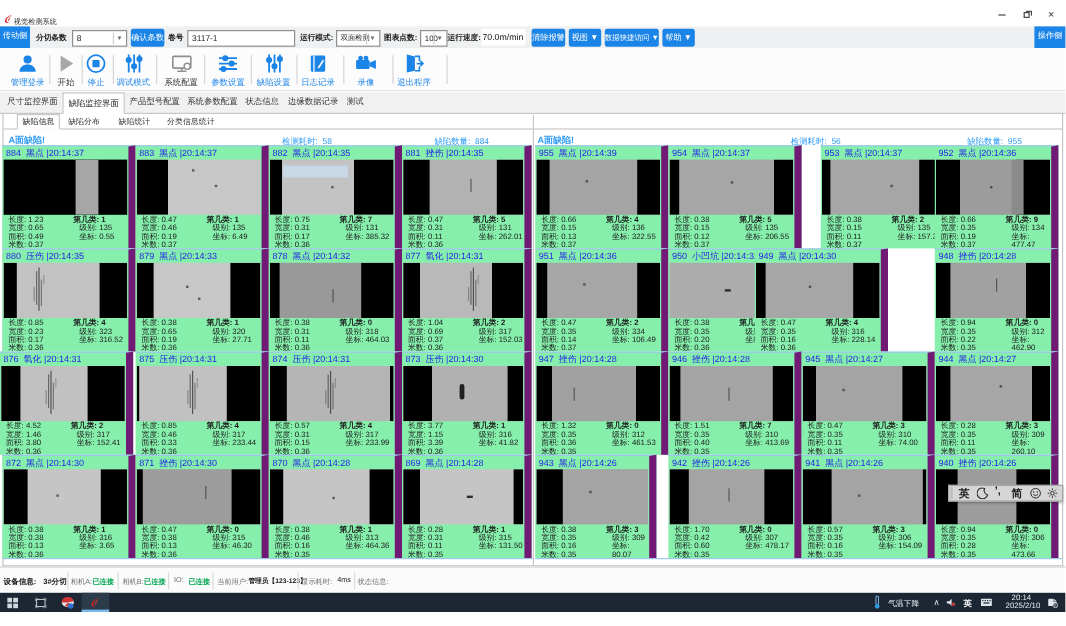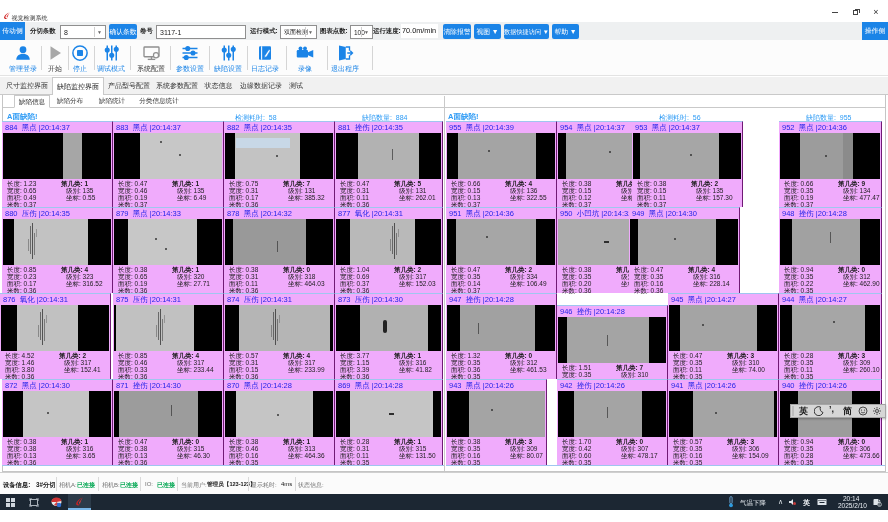--- a/index.html
+++ b/index.html
@@ -3,21 +3,21 @@
 <style>
 *{margin:0;padding:0;box-sizing:border-box}
 html,body{width:888px;height:522px;overflow:hidden}
 body{font-family:"Liberation Sans",sans-serif;background:#fff;position:relative}
 .abs{position:absolute}
 i{display:block}
 .blubtn{position:absolute;background:#1b84e7;color:#fff;font-size:6.8px;text-align:center;border-radius:2px;line-height:15px;height:15px;top:24px;white-space:nowrap}
 .lbl{position:absolute;font-size:6.4px;font-weight:bold;color:#1a1a1a;top:27px;white-space:nowrap}
 .sel{position:absolute;background:#fff;border:1px solid #8f8f8f;height:14px;top:25px;font-size:7px;color:#222;line-height:13px;padding-left:3px;white-space:nowrap}
 .sel .ar{position:absolute;right:1px;top:1px;width:10px;height:10px;border-left:1px solid #d0d0d0;color:#666;font-size:5px;text-align:center;line-height:11px}
-.cell{position:absolute;height:86px;border-right:1px solid #701a75;border-top:1px solid #9fc6ef;background:#f0abfc}
+.cell{position:absolute;height:86px;border-right:6px solid #701a75;border-top:1px solid #9fc6ef;background:#86efac}
 .chd{height:11px;font-size:7.5px;color:#2323e8;padding:1px 0 0 3px;white-space:nowrap;letter-spacing:0}
 .cimg{position:relative;height:46px;margin:0 1px;overflow:hidden}
 .dk{position:absolute;background:#2e2e2e}
 .cst{position:relative;height:28px;font-size:6.5px;line-height:7px;color:#1c1c1c}
 .c1{position:absolute;left:5px;top:1px}
 .c2{position:absolute;left:59px;top:1px}
 .c2 b{font-size:6.5px}
 .c2 span{display:block;padding-left:5px}
 .tico{position:absolute;top:44px;text-align:center}
 .tico .lb{font-size:7px;margin-top:2px;white-space:nowrap}
@@ -245,21 +245,21 @@
     <div class="cimg" style="background:#a6a6a6">
       <i style="position:absolute;left:0;top:0;bottom:0;width:8px;background:#000"></i>
       <i style="position:absolute;right:0;top:0;bottom:0;width:16px;background:#000"></i>
       <i class="dk" style="left:51px;top:18px;width:2px;height:2px;opacity:.7"></i>
     </div>
     <div class="cst">
       <div class="c1">长度: 0.38<br>宽度: 0.15<br>面积: 0.12<br>米数: 0.37</div>
       <div class="c2"><b>第几类: 5</b><br><span>级别: 135<br>坐标: 206.55</span></div>
     </div>
   </div>
-<div class="cell" style="left:632px;top:121px;width:111px">
+<div class="cell" style="left:684px;top:121px;width:111px">
     <div class="chd">953&nbsp; 黑点 |20:14:37</div>
     <div class="cimg" style="background:#a6a6a6">
       <i style="position:absolute;left:0;top:0;bottom:0;width:7px;background:#000"></i>
       <i style="position:absolute;right:0;top:0;bottom:0;width:22px;background:#000"></i>
       <i class="dk" style="left:57px;top:21px;width:2px;height:2px;opacity:.7"></i>
     </div>
     <div class="cst">
       <div class="c1">长度: 0.38<br>宽度: 0.15<br>面积: 0.11<br>米数: 0.37</div>
       <div class="c2"><b>第几类: 2</b><br><span>级别: 135<br>坐标: 157.30</span></div>
     </div>
@@ -446,21 +446,21 @@
     <div class="cimg" style="background:#a1a1a1">
       <i style="position:absolute;left:0;top:0;bottom:0;width:13px;background:#000"></i>
       <i style="position:absolute;right:0;top:0;bottom:0;width:20px;background:#000"></i>
       <i class="dk" style="left:31px;top:18px;width:1px;height:11px;opacity:.65"></i>
     </div>
     <div class="cst">
       <div class="c1">长度: 1.32<br>宽度: 0.35<br>面积: 0.36<br>米数: 0.35</div>
       <div class="c2"><b>第几类: 0</b><br><span>级别: 312<br>坐标: 461.53</span></div>
     </div>
   </div>
-<div class="cell" style="left:557px;top:305px;width:111px">
+<div class="cell" style="left:557px;top:293px;width:111px">
     <div class="chd">946&nbsp; 挫伤 |20:14:28</div>
     <div class="cimg" style="background:#a4a4a4">
       <i style="position:absolute;left:0;top:0;bottom:0;width:9px;background:#000"></i>
       <i style="position:absolute;right:0;top:0;bottom:0;width:17px;background:#000"></i>
       <i class="dk" style="left:49px;top:18px;width:1px;height:11px;opacity:.65"></i>
     </div>
     <div class="cst">
       <div class="c1">长度: 1.51<br>宽度: 0.35<br>面积: 0.40<br>米数: 0.35</div>
       <div class="c2"><b>第几类: 7</b><br><span>级别: 310<br>坐标: 413.69</span></div>
     </div>

